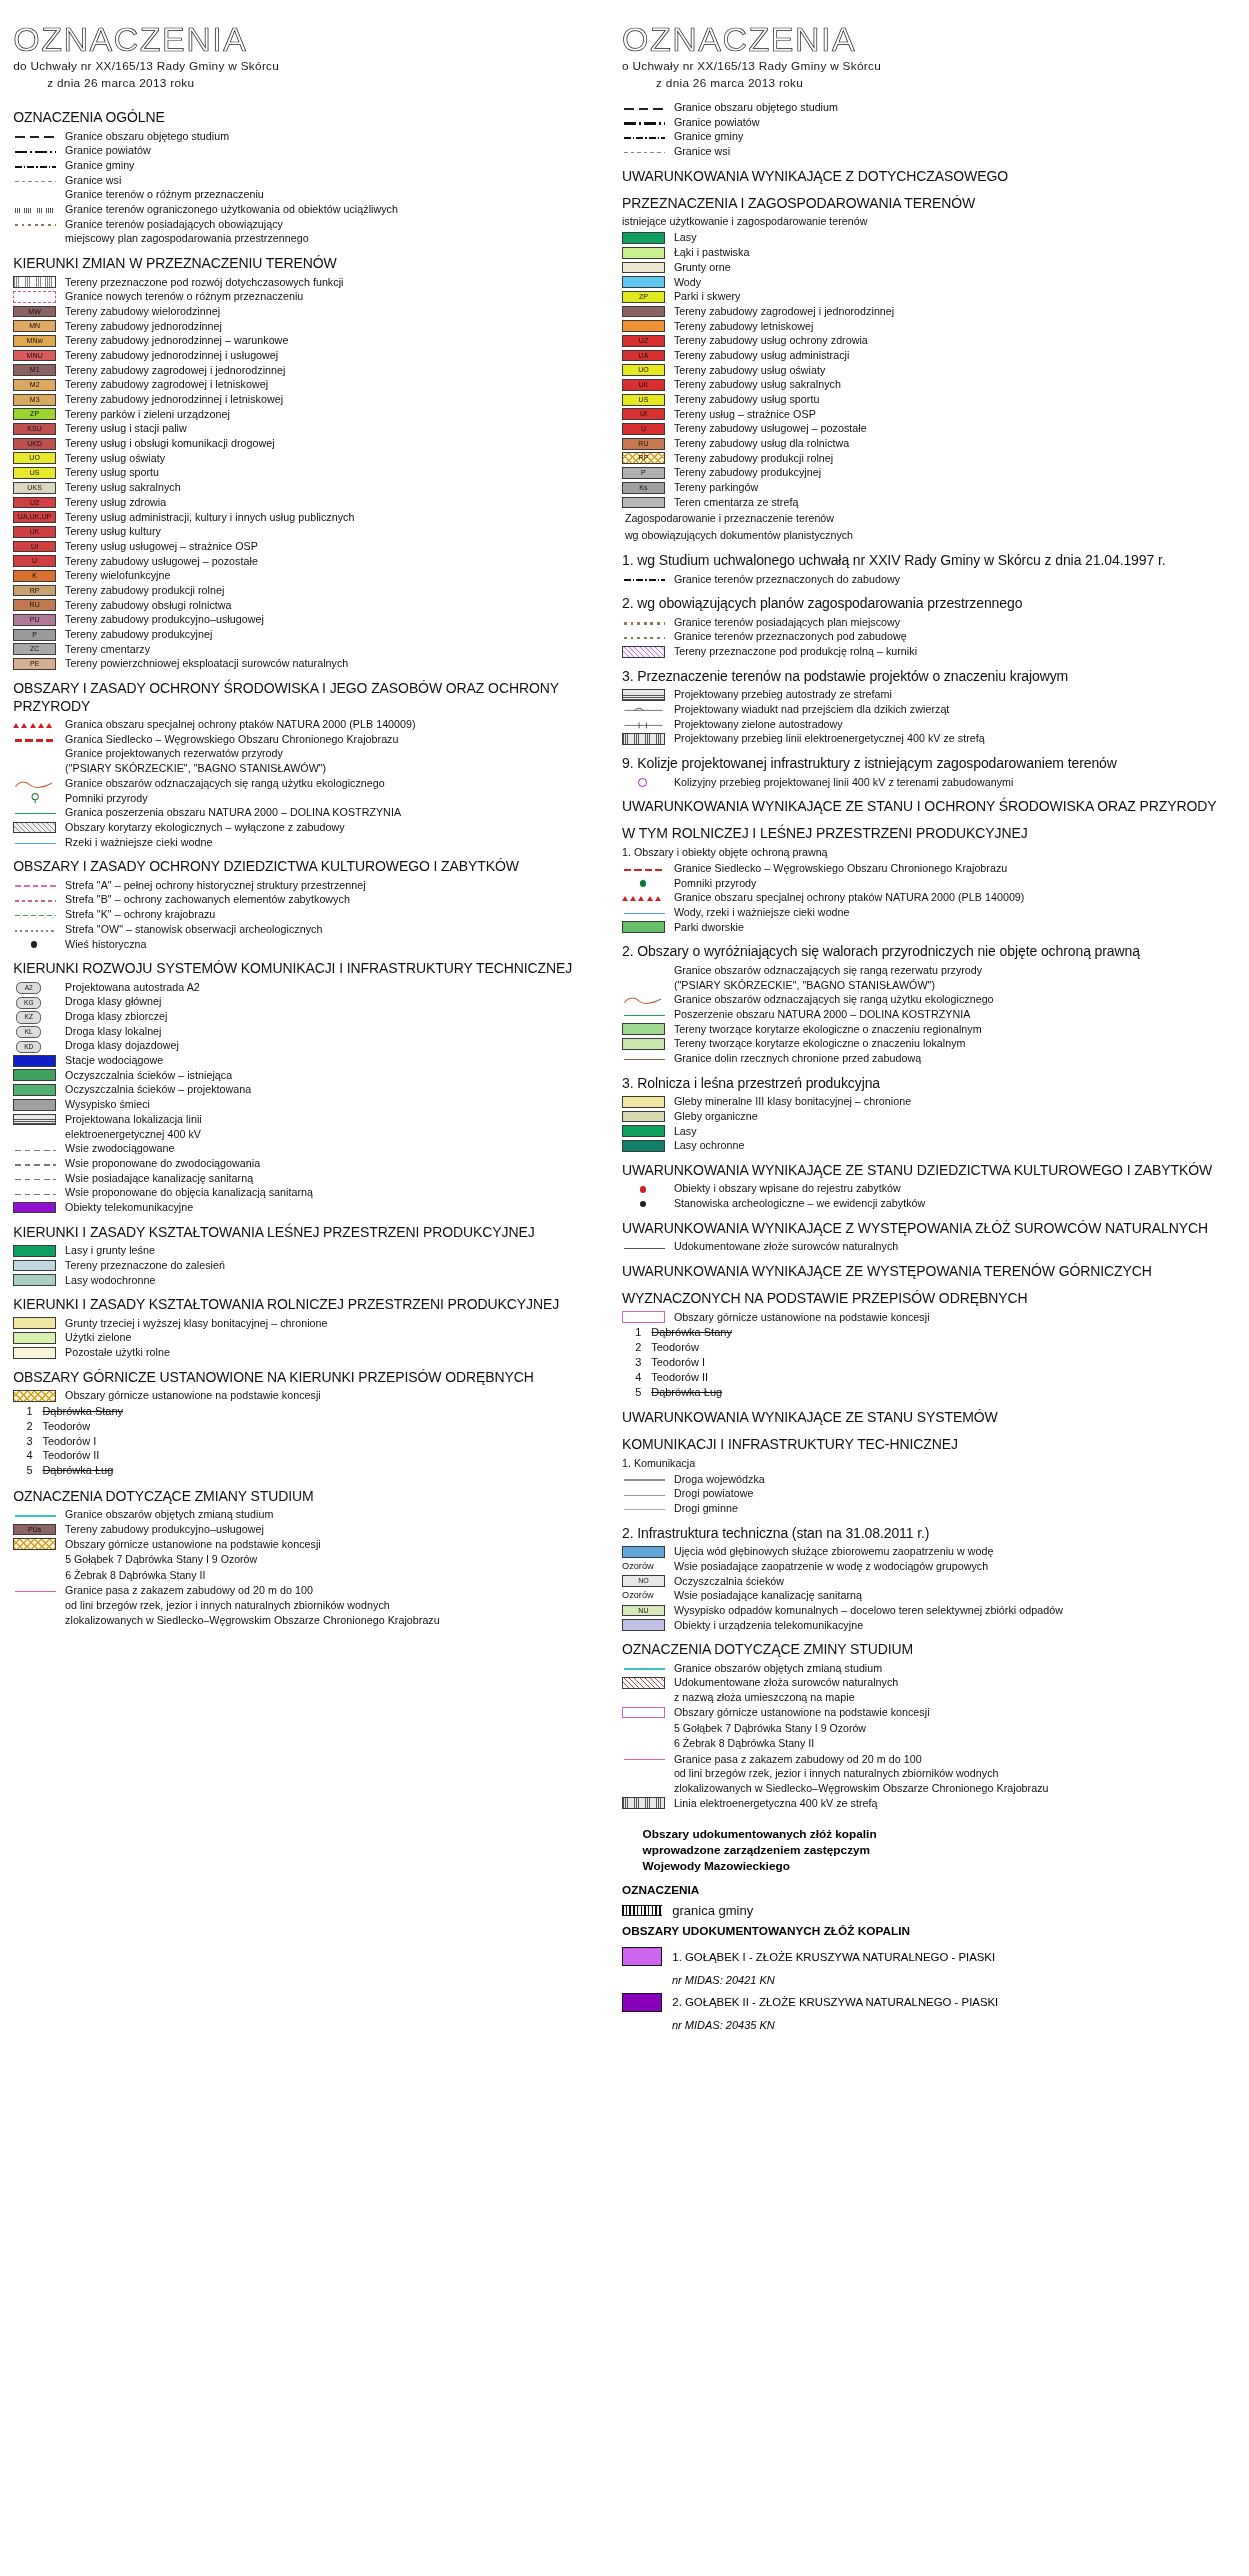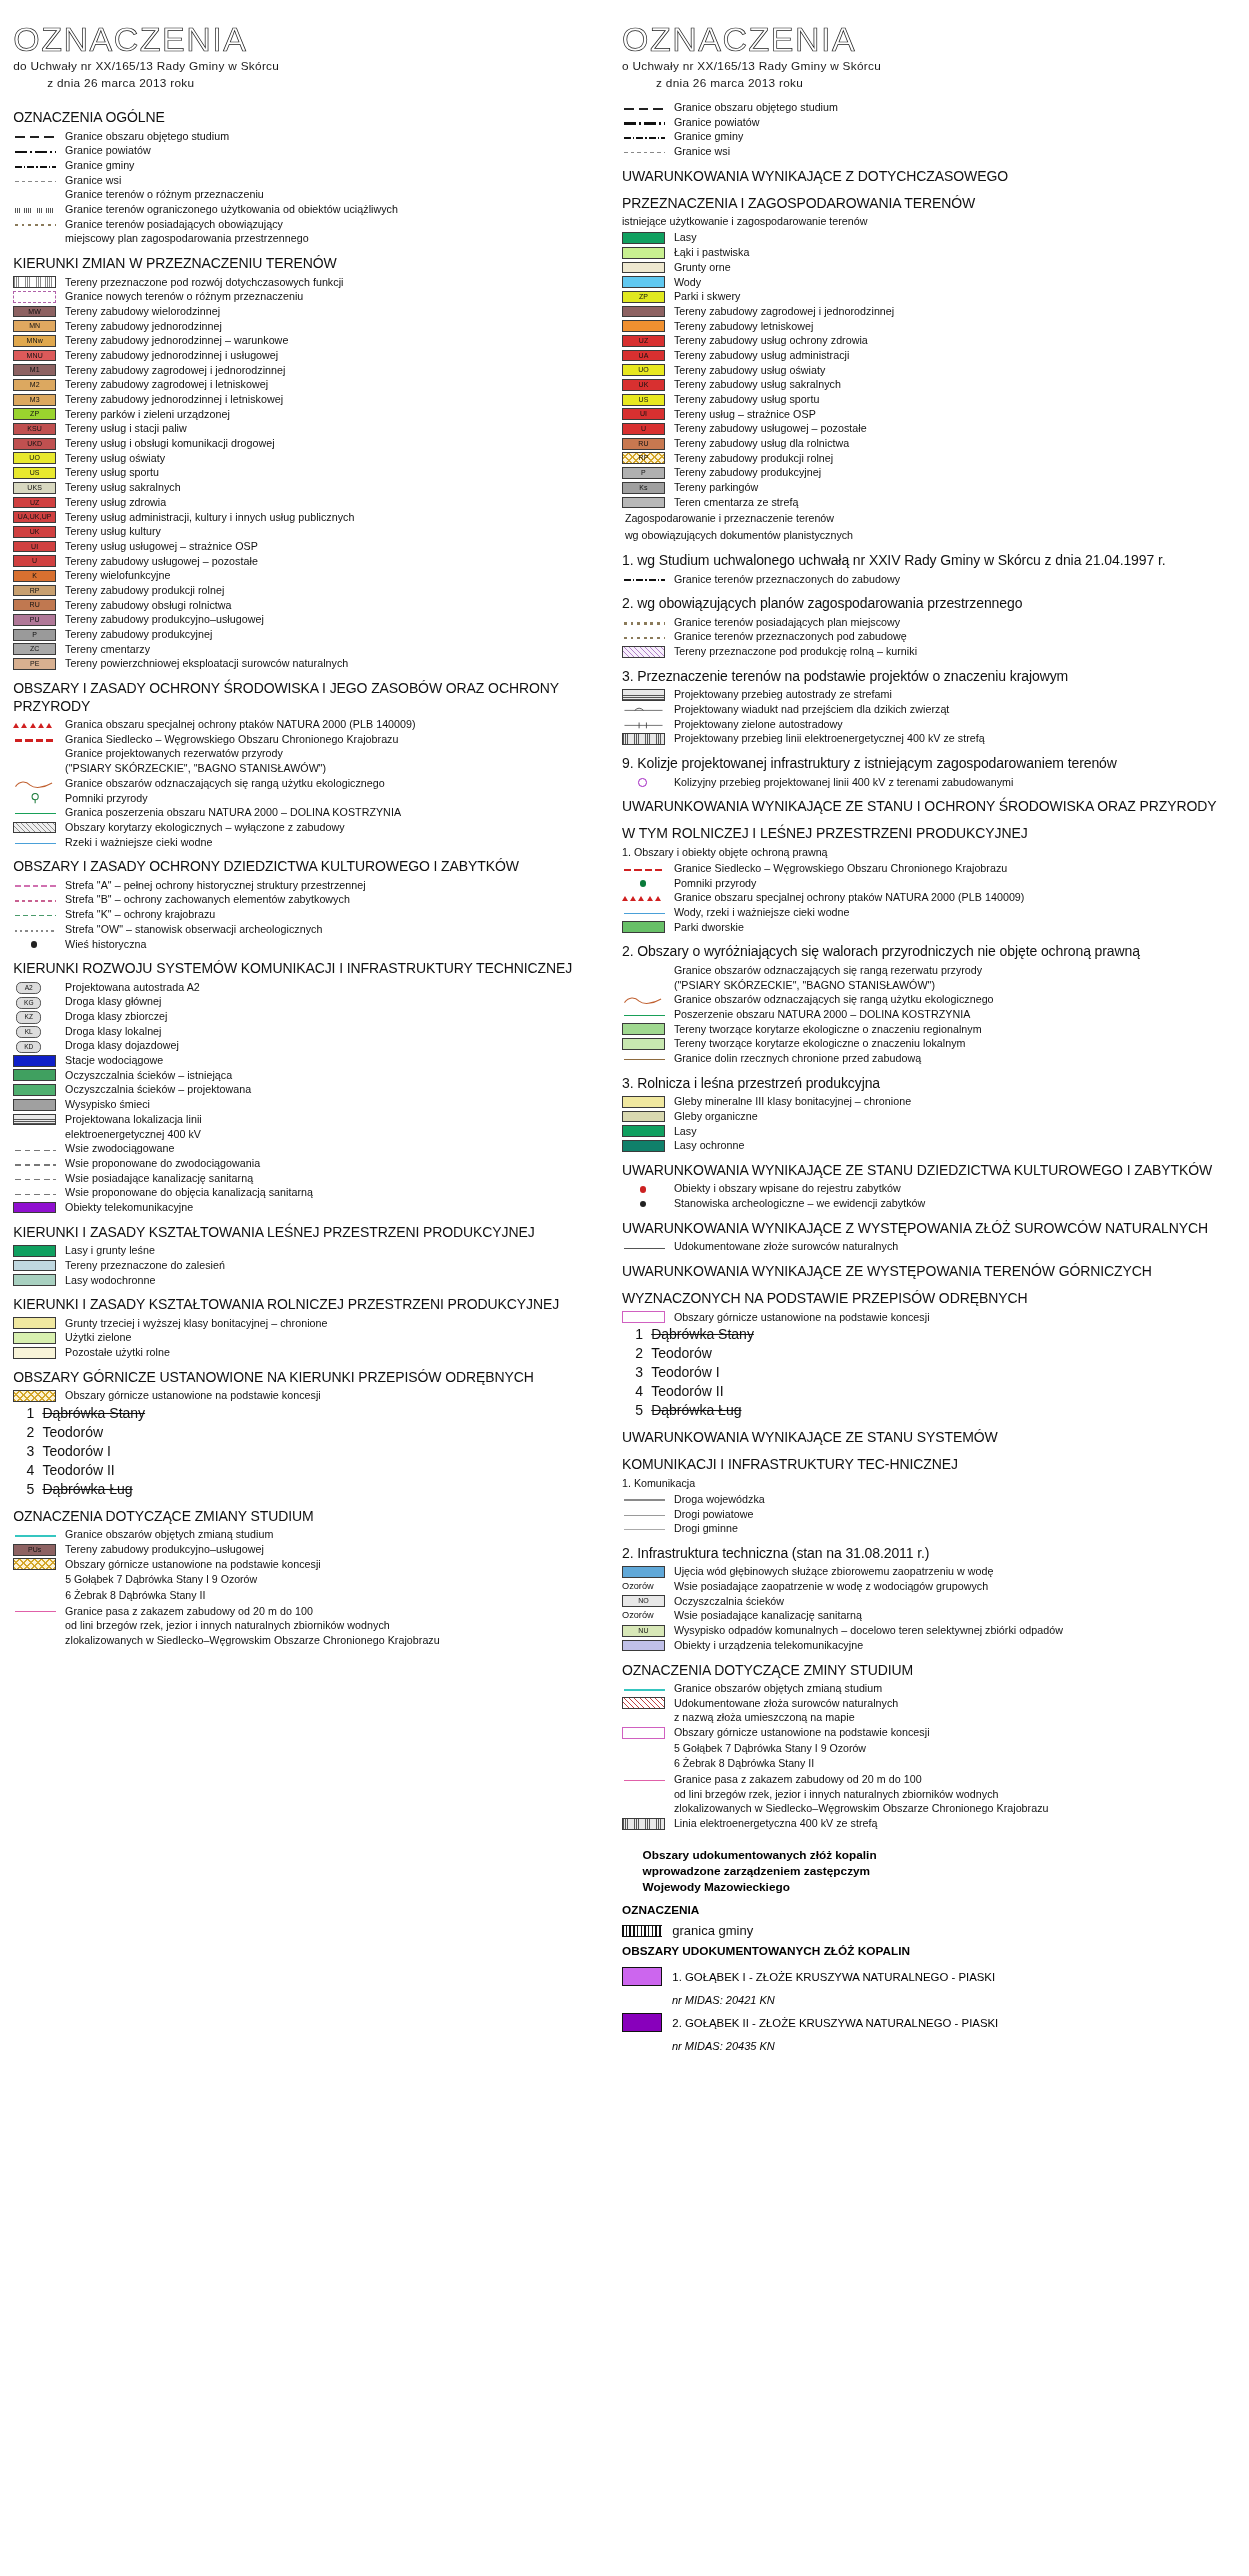--- a/index.html
+++ b/index.html
@@ -194,21 +194,21 @@
   .midas-row .t{font-size:11.4px;color:#000;font-weight:400;}
   .midas-sub{font-style:italic;font-size:11px;margin:0 0 4.4px 50px;color:#000;}
   .gran-row{display:flex;align-items:center;margin:4.4px 0 5.9px 0;}
   .gran-row .g{
     width:40px;height:11.8px;margin-right:10.3px;flex:0 0 40px;
     background:repeating-linear-gradient(90deg,#111 0 1.5px,transparent 1.5px 3.7px);
     border-top:1.5px solid #111;border-bottom:1.5px solid #111;box-sizing:border-box;
   }
   .small-nums{font-size:10.6px;line-height:1.45;color:#111;}
   .strike{text-decoration:line-through;}
-  .numlist{margin-left:13.2px;font-size:14px;line-height:1.35;}
+  .numlist{margin-left:13.2px;font-size:11px;line-height:1.35;}
   .numlist .nr{display:inline-block;width:16px;}
   .indent{padding-left:52px;}
 </style>
 </head>
 <body>
 
 <div class="page">
   <div class="col col-left" id="colLeft">
       <div style="height:10.3px"></div>
       <div style="height:10.3px"></div>

